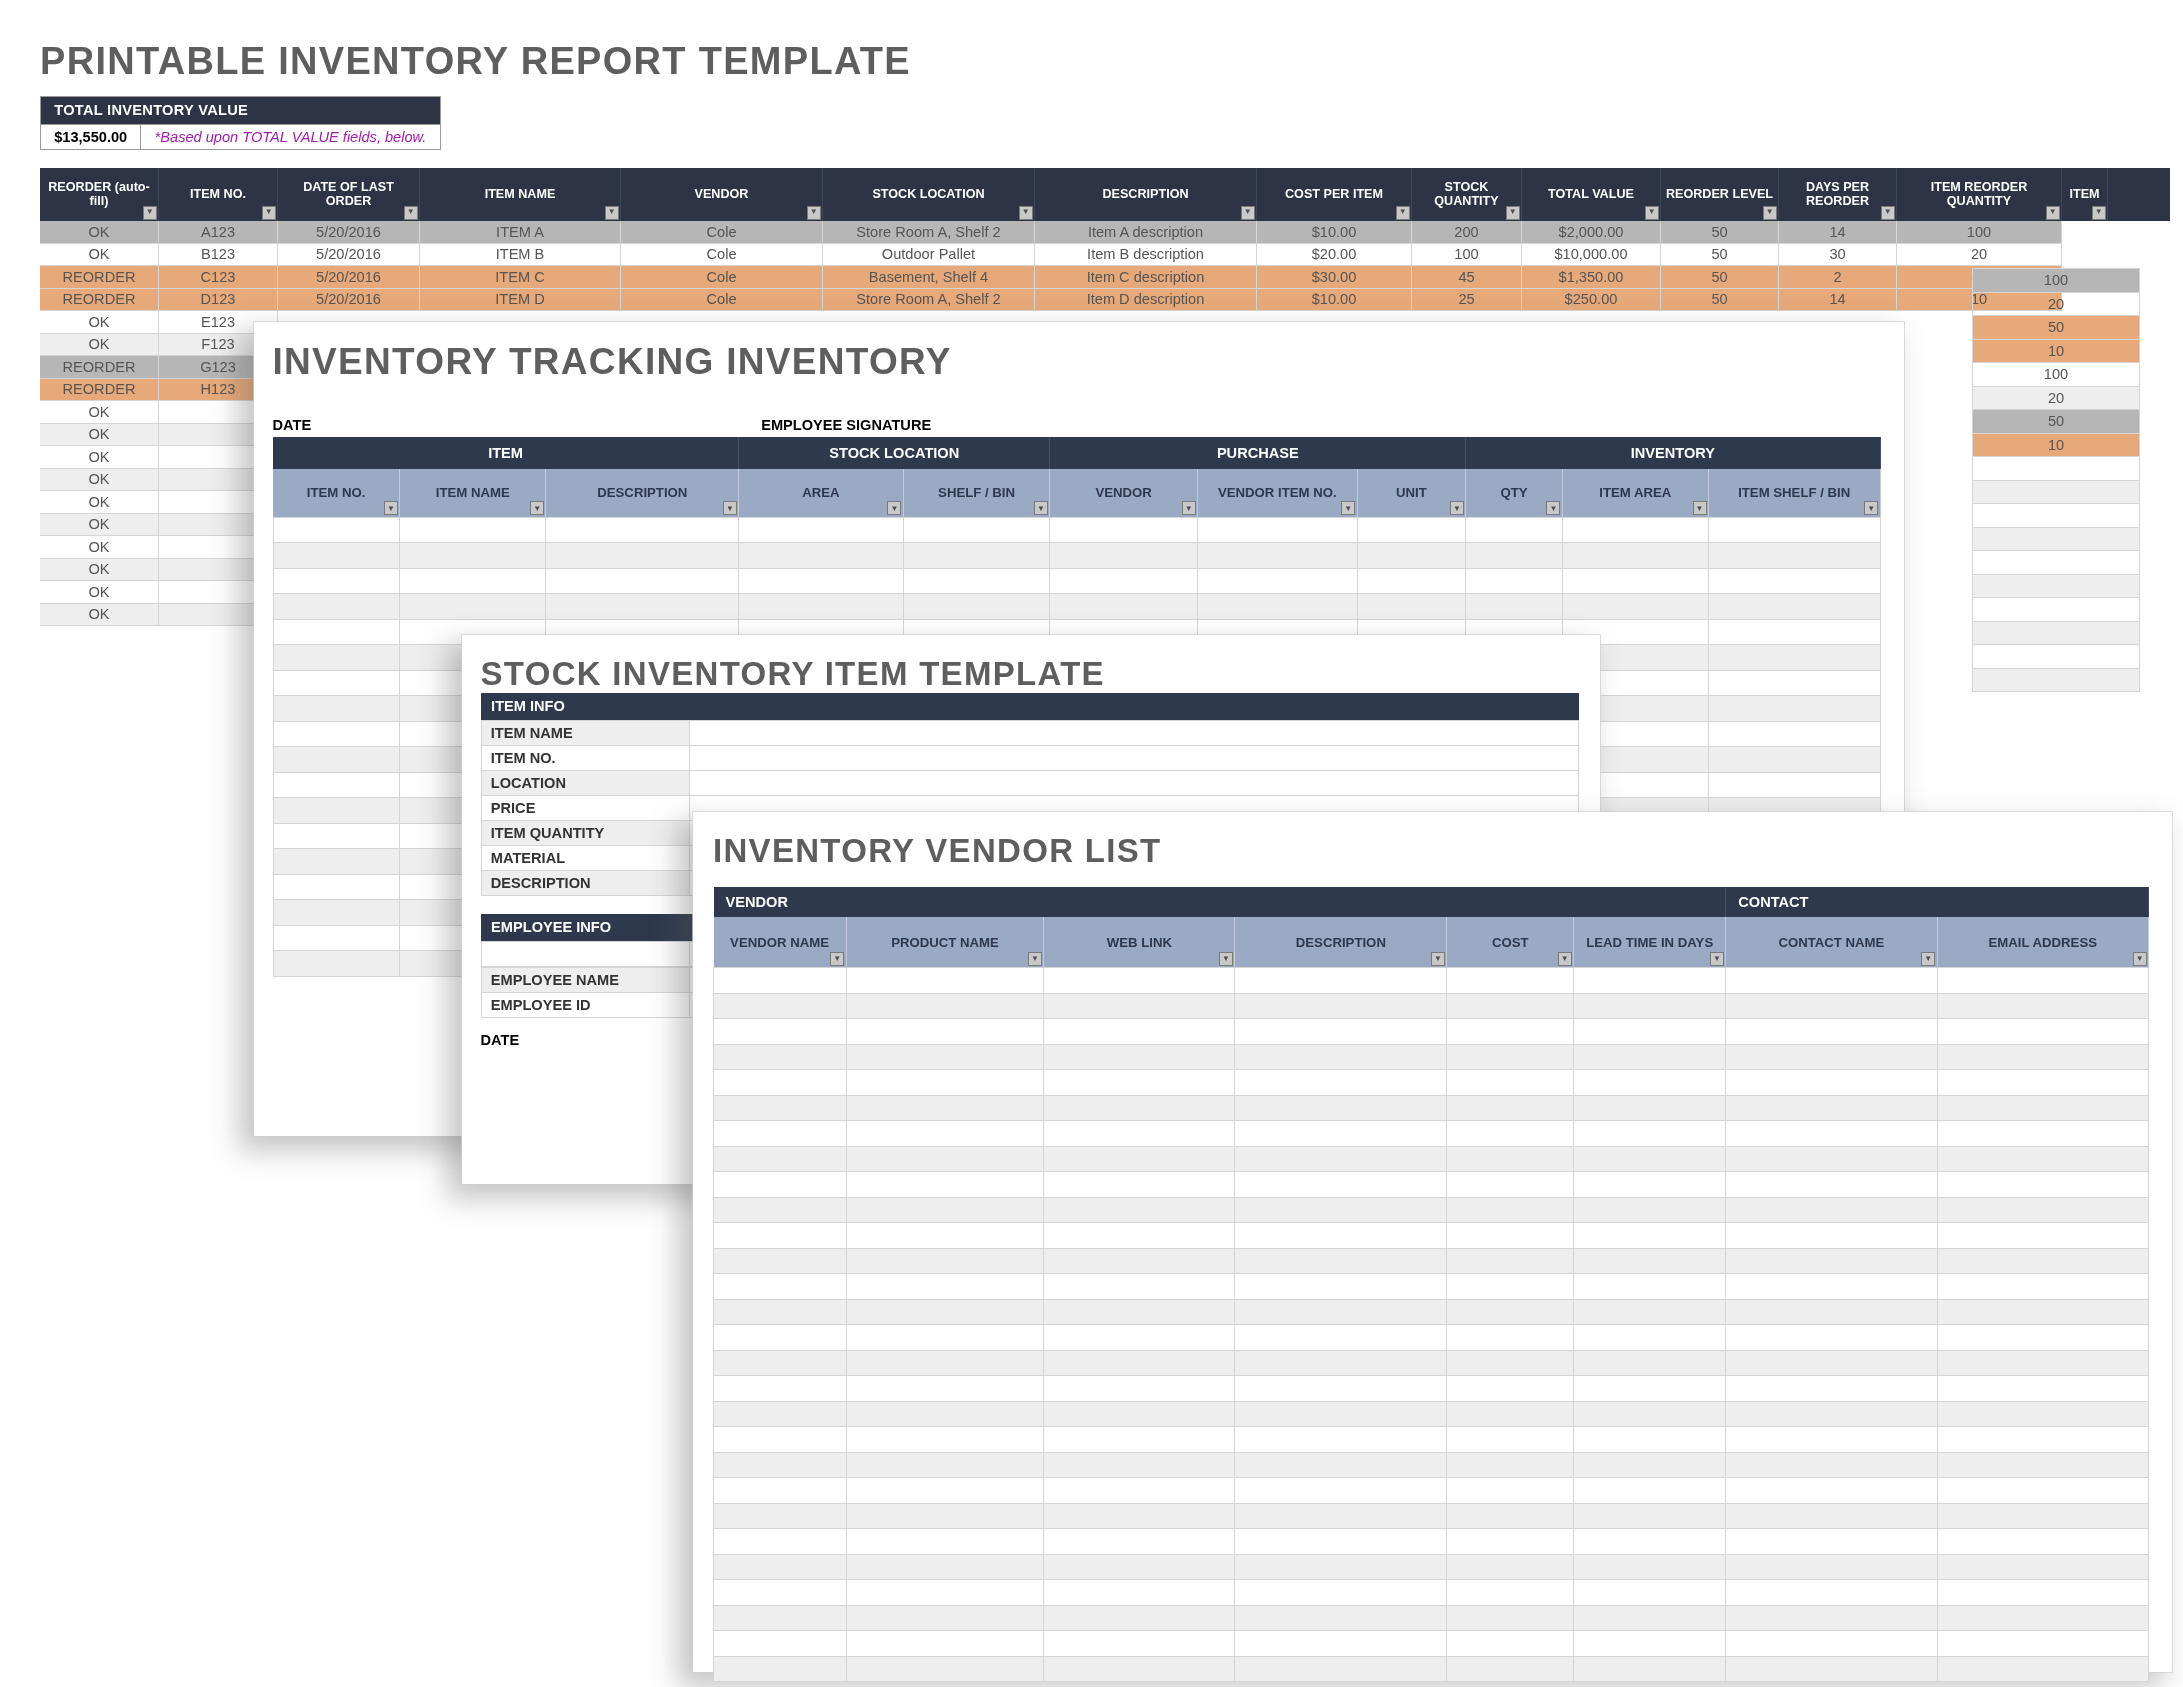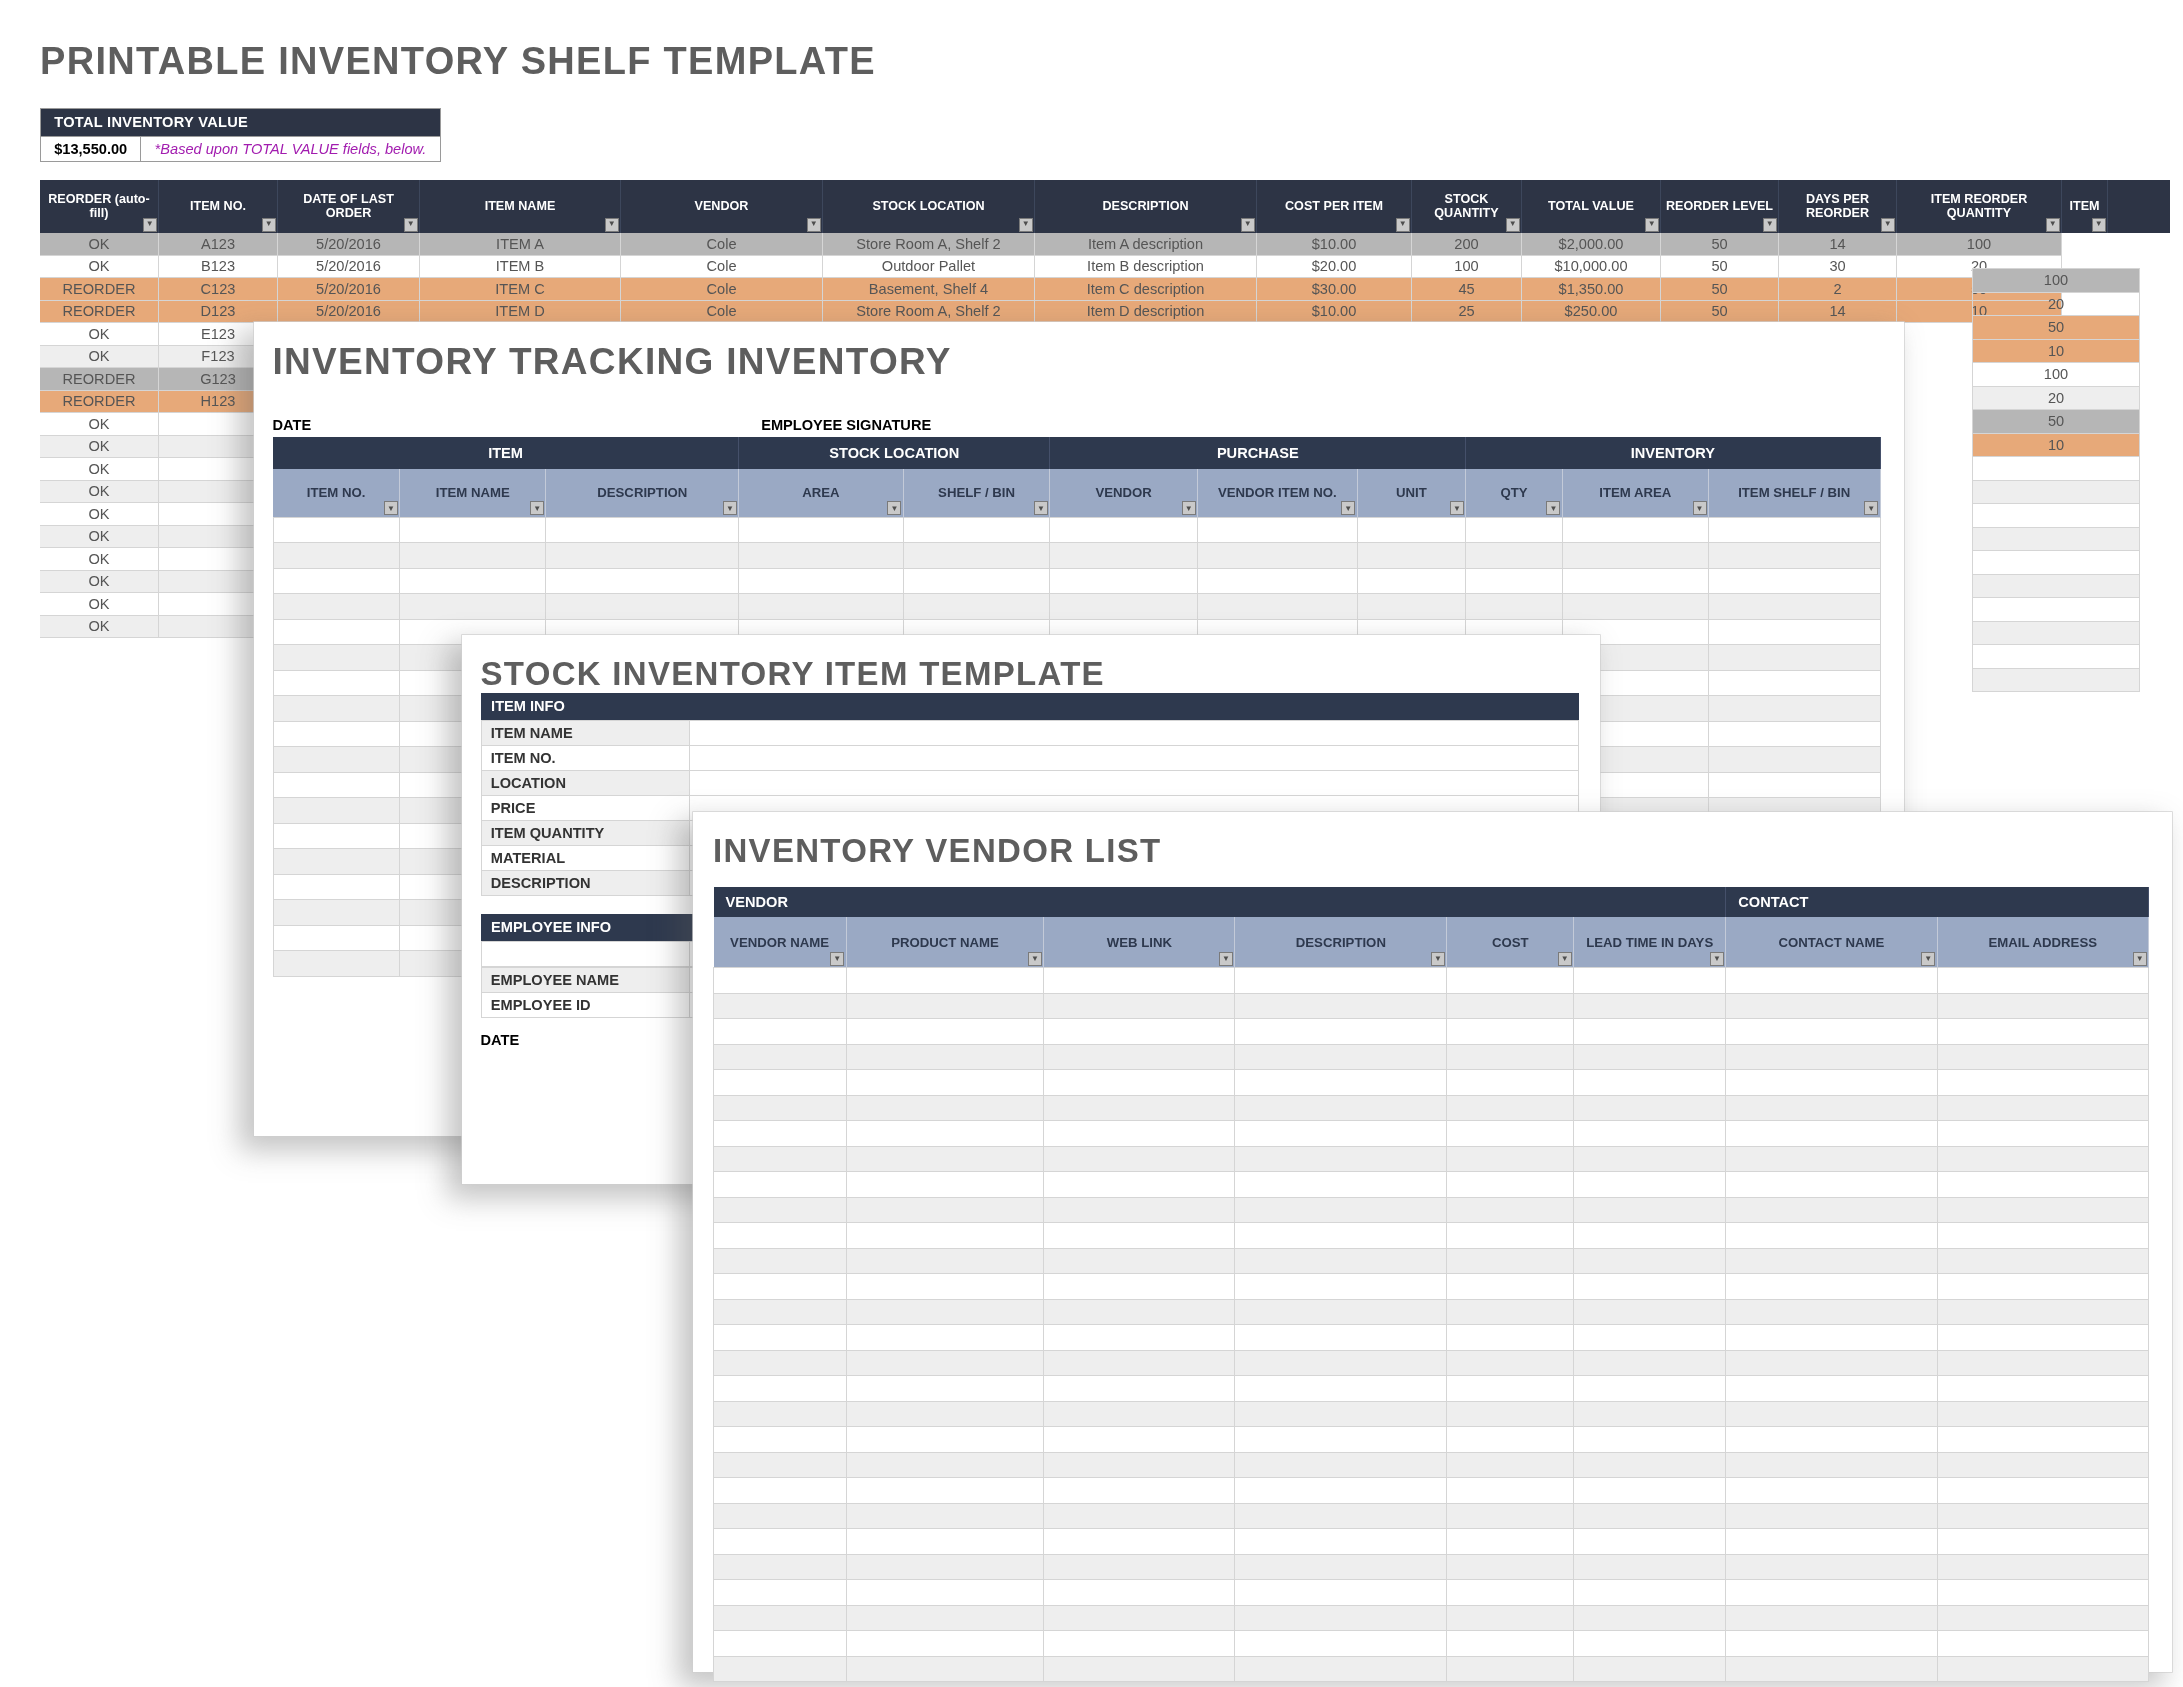--- a/index.html
+++ b/index.html
@@ -32,21 +32,21 @@
   text-align:center;font-weight:700;color:#fff;font-size:12.6px;
   border-right:0.7px solid #3d475c;padding:2.6px 4px;box-sizing:border-box;}
 .cell{display:flex;align-items:center;font-size:14.6px;color:#555;
   border-right:0.7px solid var(--line);border-bottom:0.7px solid var(--line);
   padding:0 9.3px;box-sizing:border-box;height:22.5px;}
 .window{position:absolute;background:#fff;
   box-shadow:0 0 0 0.7px #cfcfcf, -12px 12px 26.5px 2.6px rgba(90,90,90,.35);}
 
 #s1{position:absolute;left:40px;top:40px;width:2130px;}
 #s1 .title{font-size:38px;}
-#s1 .tiv-box{margin-top:25px;display:inline-block;border:0.7px solid #9a9a9a;}
+#s1 .tiv-box{margin-top:13px;display:inline-block;border:0.7px solid #9a9a9a;}
 #s1 .tiv-head{background:var(--navy);color:#fff;font-weight:700;font-size:14.6px;
   letter-spacing:0.3px;padding:5.3px 13.2px;border-bottom:0.7px solid #9a9a9a;}
 #s1 .tiv-row{display:flex;align-items:center;font-size:14.6px;}
 #s1 .tiv-val{font-weight:700;color:#000;padding:4px 13.2px;border-right:0.7px solid #9a9a9a;}
 #s1 .tiv-note{font-style:italic;color:#a21caf;padding:4px 13.2px;}
 
 #s1 .hdr{display:flex;height:53px;background:var(--navy);margin-top:18.5px;}
 #s1 .hdr .hcell{line-height:1.1;}
 
 #s1 .rows .row{display:flex;}
@@ -108,21 +108,21 @@
   font-size:13.2px;text-align:center;height:48px;border-right:0.7px solid #c3cad8;}
 #s4 .body td{height:22.5px;border:0.7px solid var(--line);}
 #s4 .body tr:nth-child(even) td{background:var(--row-alt);}
 #s4 .v0{width:132px}.v1{width:198px}.v2{width:192px}.v3{width:212px}.v4{width:126px}
 .v5{width:152px}.v6{width:212px}.v7{width:212px}
 </style>
 </head>
 <body>
 
 <div id="s1">
-  <h1 class="title">PRINTABLE INVENTORY SHELF TEMPLATE</h1>
+  <h1 class="title">PRINTABLE INVENTORY REPORT TEMPLATE</h1>
 
   <div class="tiv-box">
     <div class="tiv-head">TOTAL INVENTORY VALUE</div>
     <div class="tiv-row">
       <div class="tiv-val">$13,550.00</div>
       <div class="tiv-note">*Based upon TOTAL VALUE fields, below.</div>
     </div>
   </div>
 
   <div class="hdr" id="s1hdr">

